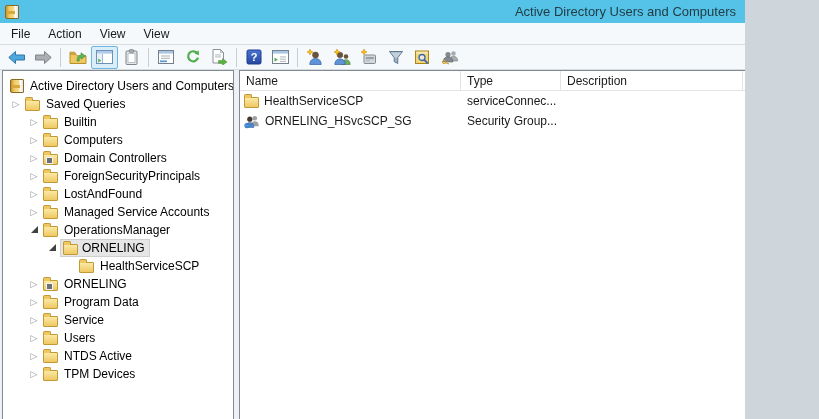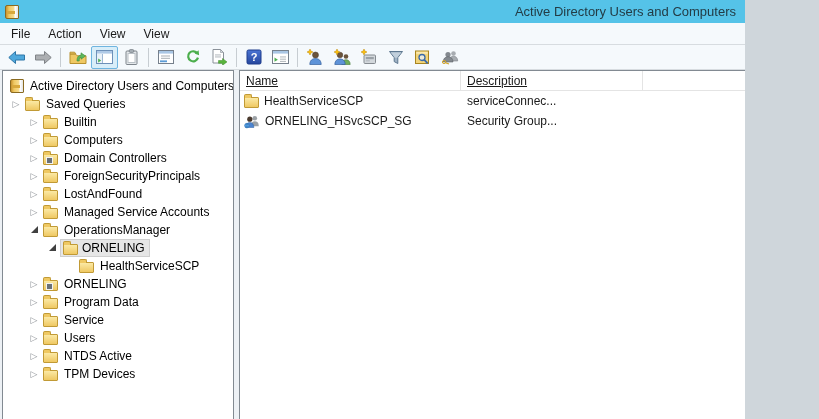--- a/index.html
+++ b/index.html
@@ -66,21 +66,21 @@
   .i-folder { position:relative; width:15px; height:11px; margin-top:2px;
     background:linear-gradient(180deg,#FBE9A5,#EFC862); border:1px solid #C19A35; border-radius:1px; }
   .i-folder::before { content:""; position:absolute; top:-4px; left:-1px; width:6px; height:3px;
     background:#EFC862; border:1px solid #C19A35; border-bottom:none; border-radius:2px 2px 0 0; }
   .i-ou::after { content:""; position:absolute; left:2px; top:2px; width:5px; height:5px;
     background:#6A7178; border:1px solid #F2F2F2; }
   .i-root { width:14px; height:14px; border:1px solid #8A6A20; border-radius:2px 1px 1px 2px;
     background:linear-gradient(90deg,#C8922E 0%,#EFC862 25%,#F7DC8E 65%,#FFFFFF 76%,#E3E3E3 100%); position:relative; }
   .i-root::after { content:""; position:absolute; left:1px; top:5px; width:8px; height:3px; background:#D8A83C; }
   
-  .lheader { height:20px; display:flex; font-size:12px; border-bottom:1px solid #E4E4E4;text-decoration:underline; }
+  .lheader { height:20px; display:flex; font-size:12px; border-bottom:1px solid #E4E4E4; }
   .hcell { padding:3px 0 0 6px; border-right:1px solid #E4E4E4; }
   .c-name { width:221px; flex:none; } .c-type { width:100px; flex:none; }
   .c-desc { width:182px; flex:none; } .c-extra { flex:1; border-right:none; }
   .lrow { height:20px; display:flex; align-items:center; font-size:12px; }
   .lcell { padding-left:6px; white-space:nowrap; overflow:hidden; }
   .name-cell { display:flex; align-items:center; padding-left:4px; }
   .name-cell .licon { margin-right:5px; flex:none; }
   svg { display:block; }
 </style>
 </head>
@@ -387,20 +387,21 @@
             <span class="tlabel">TPM Devices</span>
           </span>
       </div>
     </div>
 
     <div class="splitter"></div>
 
     <div class="list-pane">
       <div class="lheader">
         <div class="hcell c-name">Name</div>
+        <div class="hcell c-type">Type</div>
         <div class="hcell c-desc">Description</div>
         <div class="hcell c-extra"></div>
       </div>
       <div class="lrow">
         <div class="lcell c-name name-cell">
           <span class="licon i-folder"></span>
           <span>HealthServiceSCP</span>
         </div>
         <div class="lcell c-type">serviceConnec...</div>
         <div class="lcell c-desc"></div>

